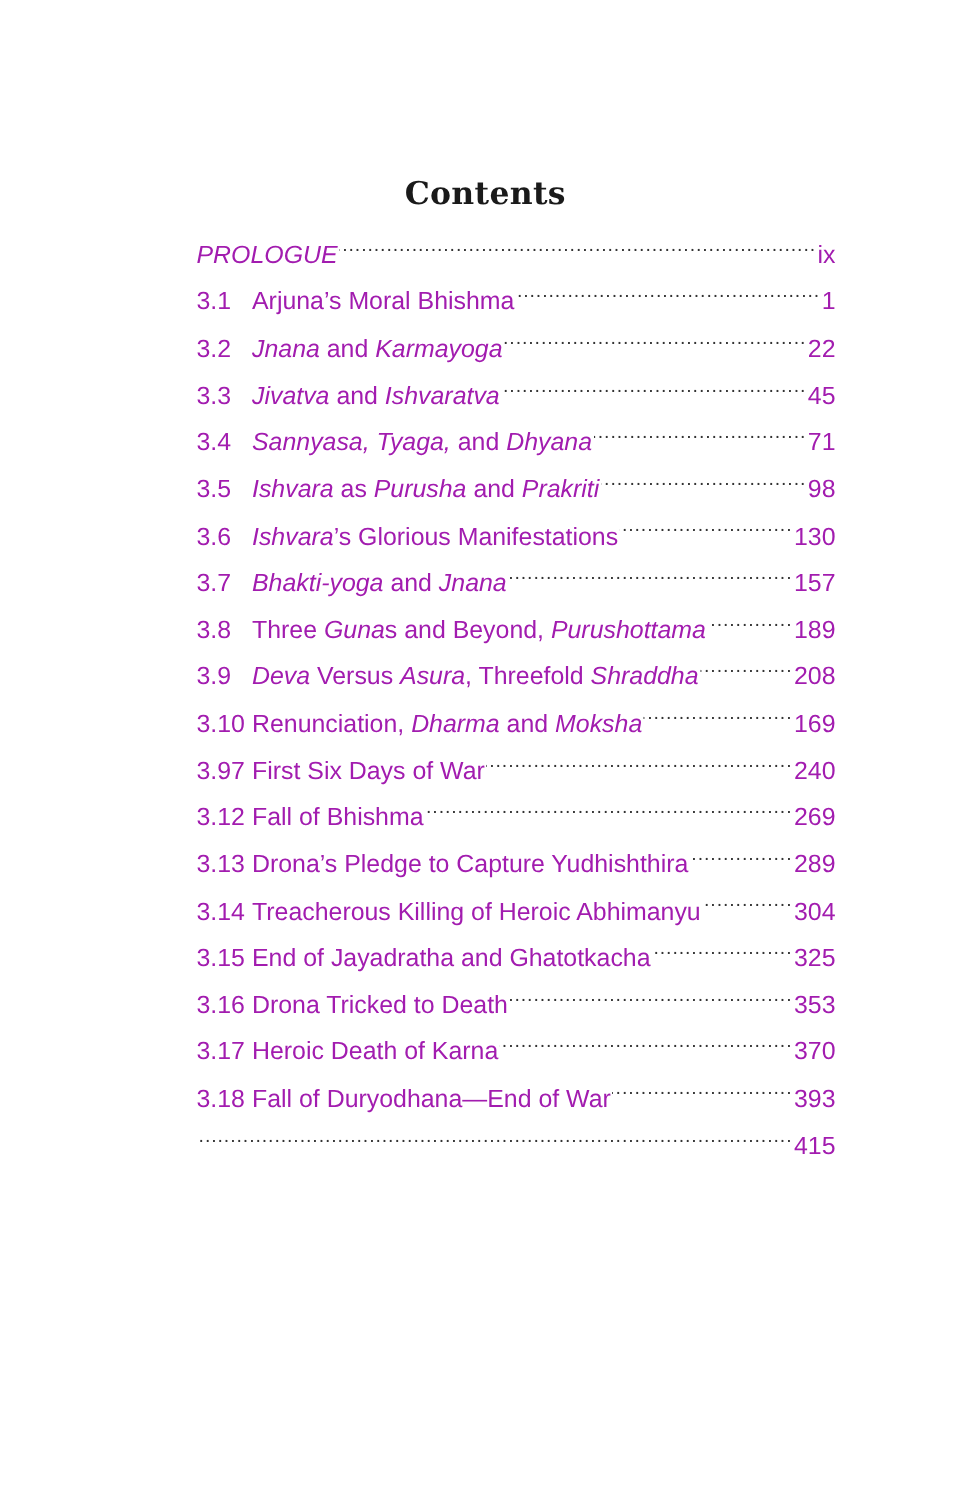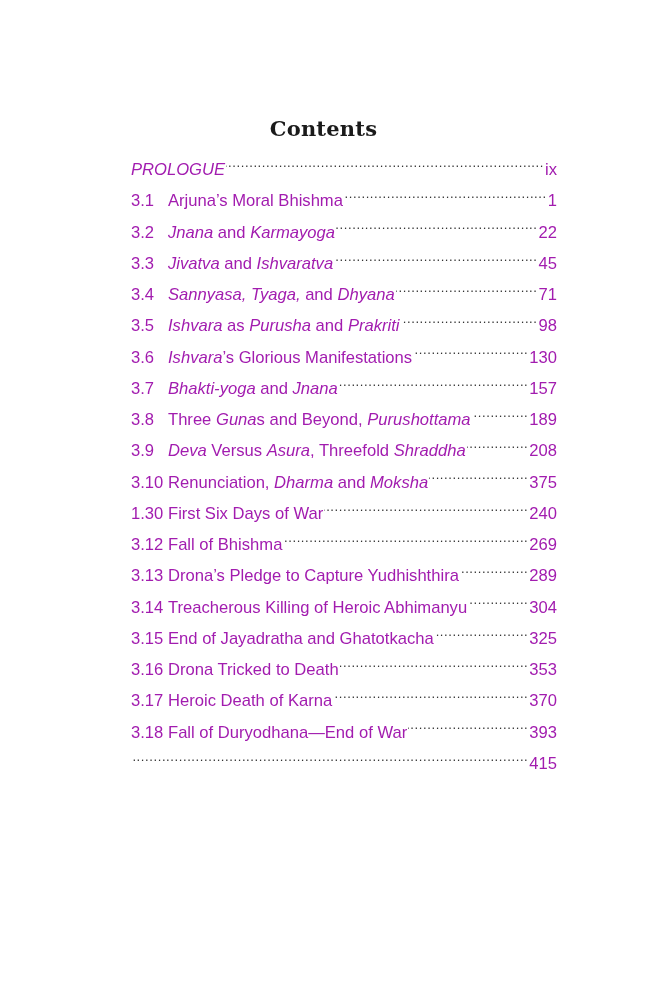--- a/index.html
+++ b/index.html
@@ -97,24 +97,24 @@
       <div class="row">
         <span class="num">3.9</span>
         <span class="label"><i>Deva</i><span> Versus </span><i>Asura</i><span>, Threefold </span><i>Shraddha</i></span>
         <span class="leader"></span>
         <span class="page-num">208</span>
       </div>
       <div class="row">
         <span class="num">3.10</span>
         <span class="label"><span>Renunciation, </span><i>Dharma</i><span> and </span><i>Moksha</i></span>
         <span class="leader"></span>
-        <span class="page-num">375</span>
+        <span class="page-num">169</span>
       </div>
       <div class="row">
-        <span class="num">1.30</span>
+        <span class="num">3.97</span>
         <span class="label"><span>First Six Days of War</span></span>
         <span class="leader"></span>
         <span class="page-num">240</span>
       </div>
       <div class="row">
         <span class="num">3.12</span>
         <span class="label"><span>Fall of Bhishma</span></span>
         <span class="leader"></span>
         <span class="page-num">269</span>
       </div>

